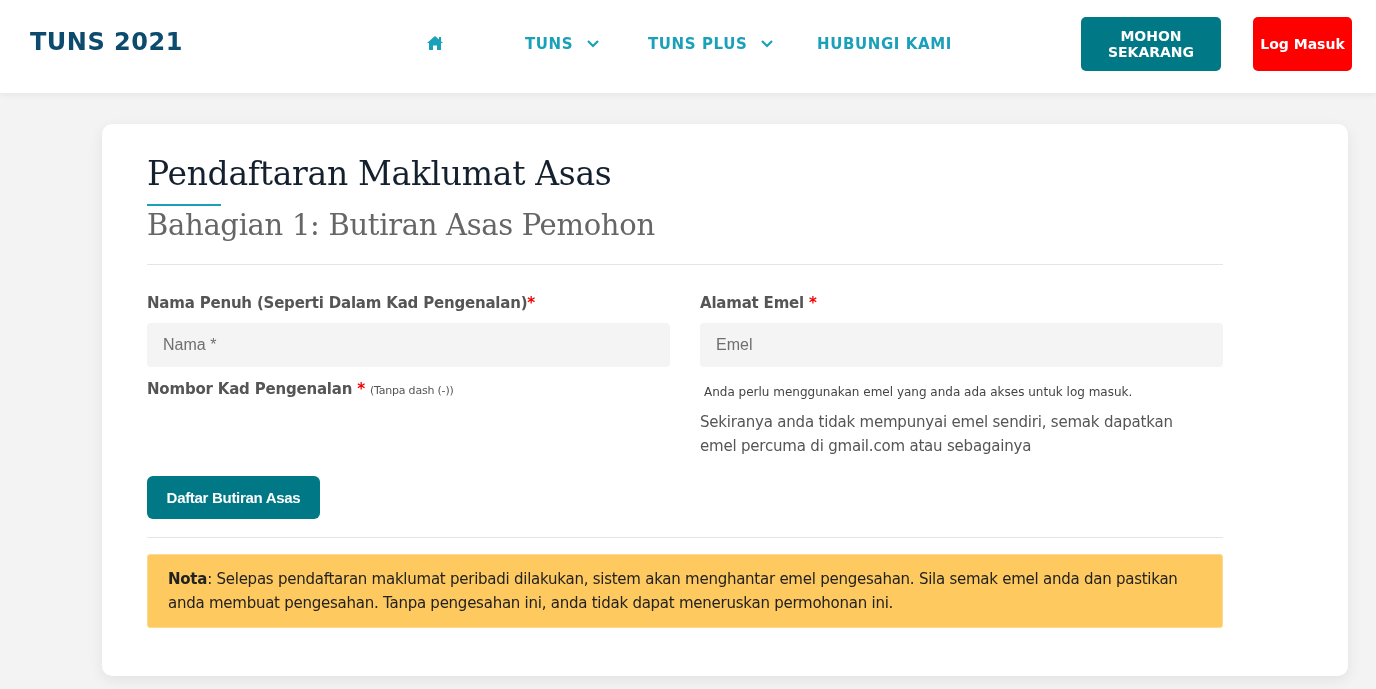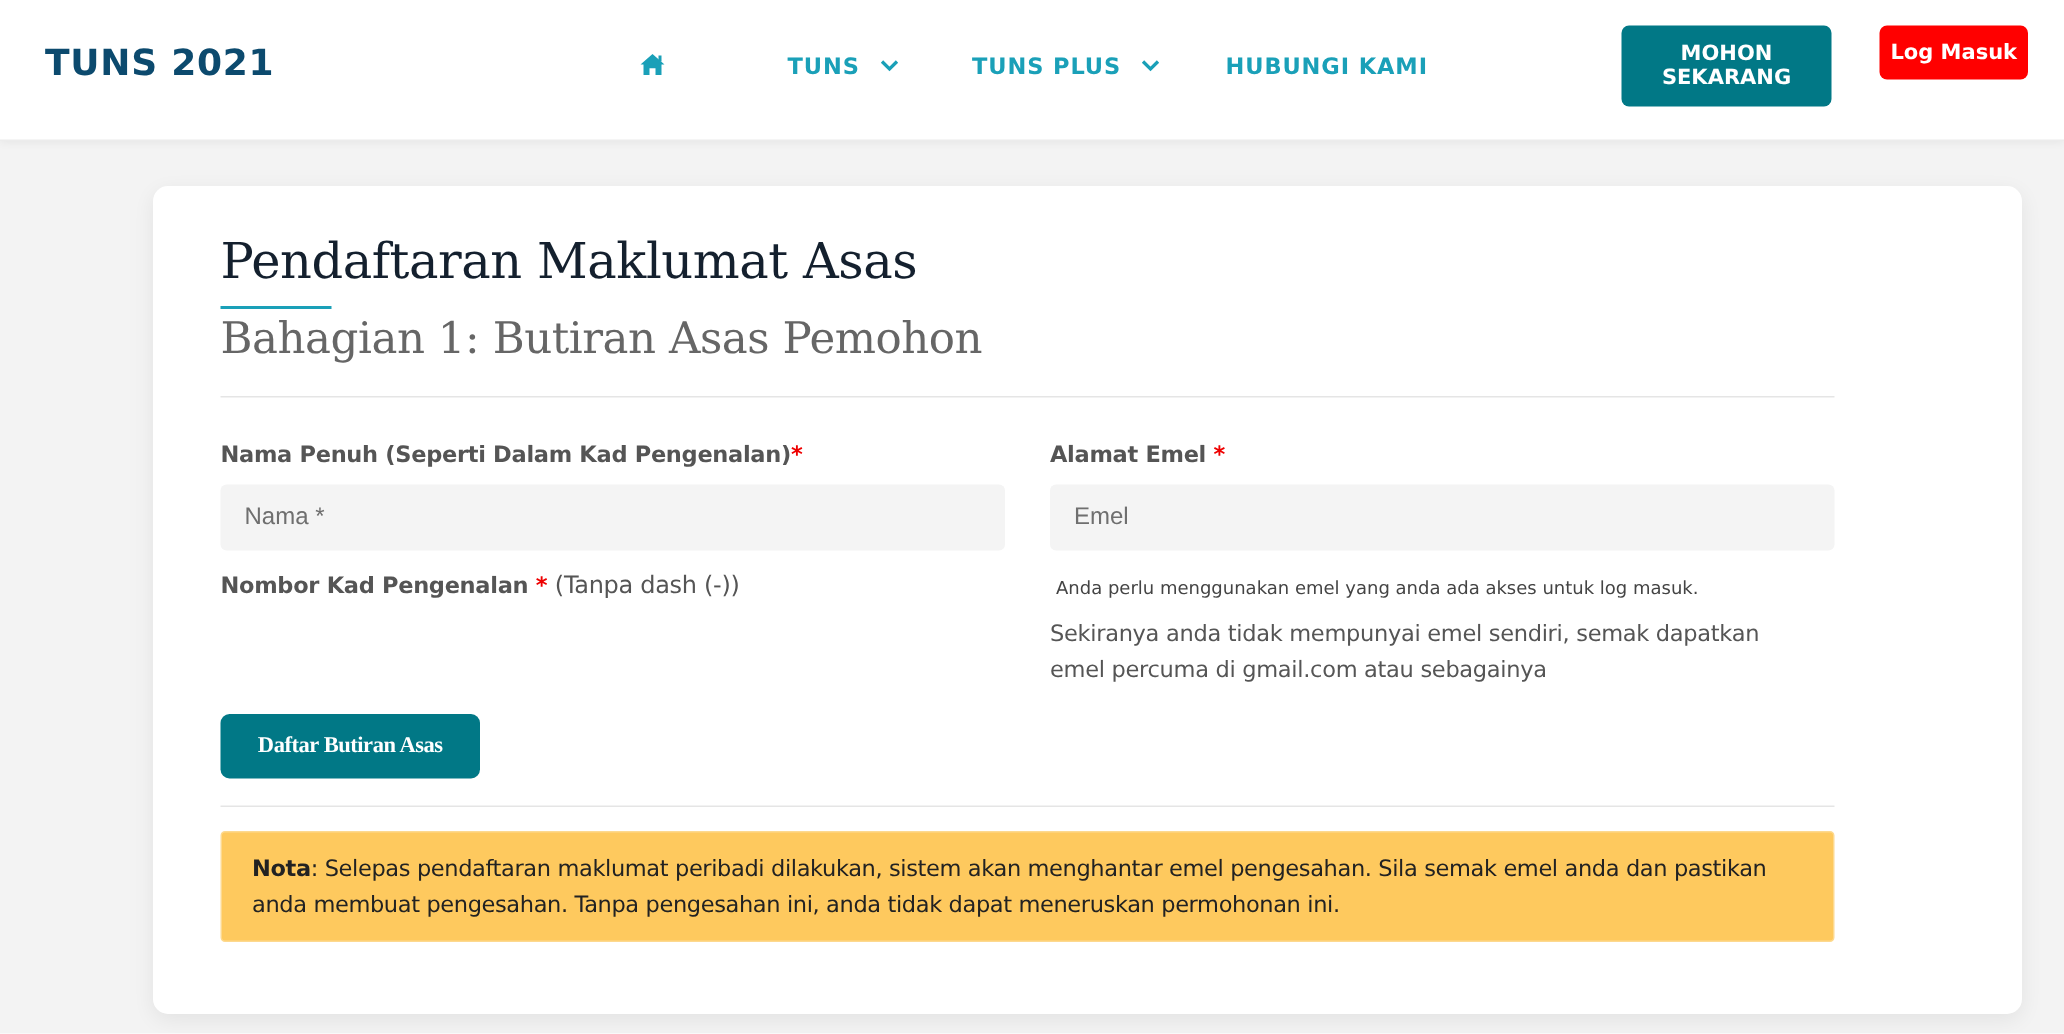--- a/index.html
+++ b/index.html
@@ -34,21 +34,21 @@
     white-space: nowrap;
   }
   .nav-item .chev { width: 12px; height: 8px; display: inline-block; }
   .btn-apply {
     position: absolute; left: 1081px; top: 17px; width: 140px; height: 54px;
     background: #017886; color: #fff; border-radius: 5px; border: none;
     font-weight: 700; font-size: 14px; font-family: "DejaVu Sans", sans-serif;
     display: flex; align-items: center; justify-content: center; cursor: pointer;
   }
   .btn-login {
-    position: absolute; left: 1253px; top: 17px; width: 99px; height: 36px;
+    position: absolute; left: 1253px; top: 17px; width: 99px; height: 54px;
     background: #ff0000; color: #fff; border-radius: 5px; border: none;
     font-weight: 700; font-size: 14px; font-family: "DejaVu Sans", sans-serif;
     display: flex; align-items: center; justify-content: center; cursor: pointer;
   }
   .card {
     position: absolute; left: 102px; top: 124px; width: 1246px; height: 552px;
     background: #fff; border-radius: 10px;
     box-shadow: 0 4px 14px rgba(0,0,0,0.07);
   }
   .title {
@@ -64,39 +64,39 @@
     position: absolute; left: 45px; top: 84px;
     font-family: "DejaVu Serif", serif; font-size: 29px; color: #666;
     font-weight: 400; letter-spacing: -0.3px;
   }
   .divider { position: absolute; left: 45px; width: 1076px; height: 1px; background: #e5e5e5; }
   .label {
     position: absolute; font-size: 15px; font-weight: 700; color: #555;
     font-family: "DejaVu Sans", sans-serif; white-space: nowrap; letter-spacing: -0.2px;
   }
   .req { color: #ee0000; }
-  .hint-small { font-size: 16px; font-weight: 400; color: #555; }
+  .hint-small { font-size: 11px; font-weight: 400; color: #555; }
   .input {
     position: absolute; height: 44px; background: #f4f4f4; border: none; border-radius: 4px;
     padding: 0 16px; font-size: 16px; color: #555;
     font-family: "Liberation Sans", sans-serif; outline: none;
   }
   .input::placeholder { color: #6f6f6f; }
   .help-small {
     position: absolute; left: 602px; top: 261px; font-size: 12px; color: #444;
     font-family: "DejaVu Sans", sans-serif;
   }
   .help-text {
     position: absolute; left: 598px; top: 286px; width: 500px; font-size: 15px; color: #555;
     line-height: 24px; font-family: "DejaVu Sans", sans-serif; letter-spacing: -0.2px;
   }
   .btn-submit {
     position: absolute; left: 45px; top: 352px; width: 173px; height: 43px;
     background: #017886; color: #fff; border: none; border-radius: 6px;
-    font-weight: 700; font-size: 15px; font-family: Liberation Serif, serif;
+    font-weight: 700; font-size: 15px; font-family: Liberation Sans, sans-serif;
     display: flex; align-items: center; justify-content: center; cursor: pointer;
     letter-spacing: -0.3px;
   }
   .note {
     position: absolute; left: 45px; top: 430px; width: 1076px; height: 74px;
     background: #fec95e; border: 1px solid #fdd98f; border-radius: 3px;
     padding: 12px 20px; font-size: 15px; line-height: 24px; color: #222;
     font-family: "DejaVu Sans", sans-serif; letter-spacing: -0.25px;
   }
   .note b { font-weight: 700; }

